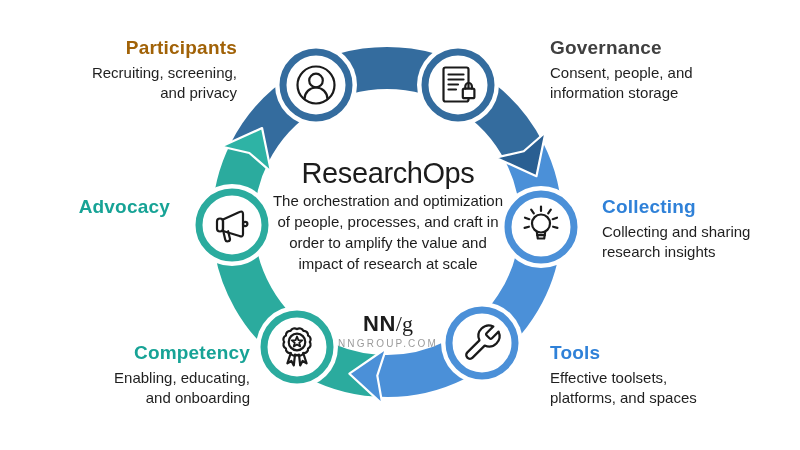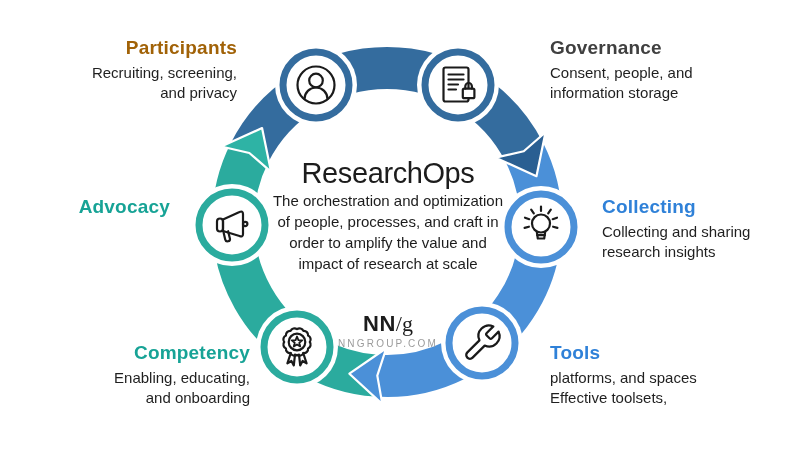--- a/index.html
+++ b/index.html
@@ -134,22 +134,22 @@
     <div class="title" style="color: rgb(47, 129, 216);">Collecting</div>
     <div class="desc">
       <div>Collecting and sharing</div>
       <div>research insights</div>
     </div>
   </div>
 
   <div class="label-block align-l" style="left:550px; top:342px;">
     <div class="title" style="color: rgb(47, 129, 216);">Tools</div>
     <div class="desc">
+      <div>Effective toolsets,</div>
       <div>platforms, and spaces</div>
-      <div>Effective toolsets,</div>
     </div>
   </div>
 
   <div class="label-block align-r" style="right:550px; top:342px;">
     <div class="title" style="color: rgb(23, 163, 150);">Competency</div>
     <div class="desc">
       <div>Enabling, educating,</div>
       <div>and onboarding</div>
     </div>
   </div>

